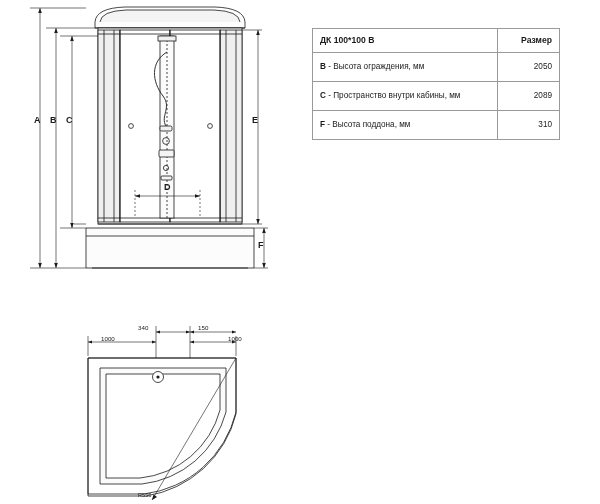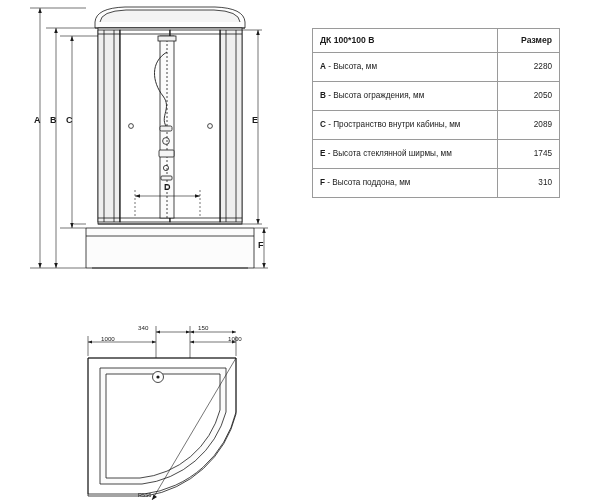--- a/index.html
+++ b/index.html
@@ -84,34 +84,26 @@
 
   <table class="spec-table">
     <thead>
       <tr>
         <th>ДК 100*100 В</th>
         <th class="val">Размер</th>
       </tr>
     </thead>
     <tbody>
       <tr>
-        <td class="lbl"><span class="k">A</span><span> - Высота, мм</span></td>
-        <td class="val">2280</td>
-      </tr>
-      <tr>
         <td class="lbl"><span class="k">B</span><span> - Высота ограждения, мм</span></td>
         <td class="val">2050</td>
       </tr>
       <tr>
         <td class="lbl"><span class="k">C</span><span> - Пространство внутри кабины, мм</span></td>
         <td class="val">2089</td>
-      </tr>
-      <tr>
-        <td class="lbl"><span class="k">E</span><span> - Высота стеклянной ширмы, мм</span></td>
-        <td class="val">1745</td>
       </tr>
       <tr>
         <td class="lbl"><span class="k">F</span><span> - Высота поддона, мм</span></td>
         <td class="val">310</td>
       </tr>
     </tbody>
   </table>
 
   <svg class="layer" viewBox="0 0 600 504">
     <g stroke="#1a1a1a" fill="none" stroke-width="0.8">

